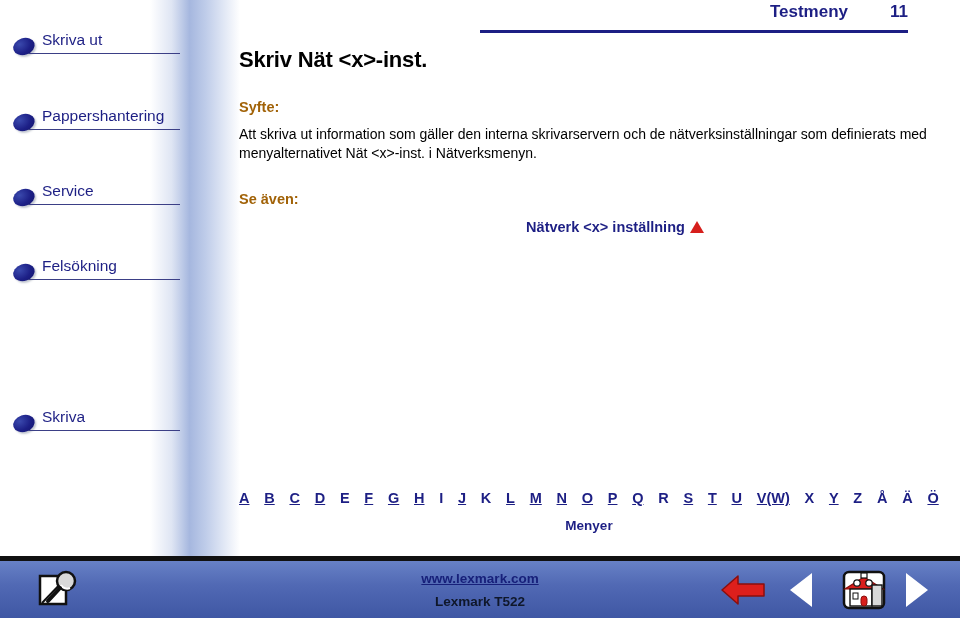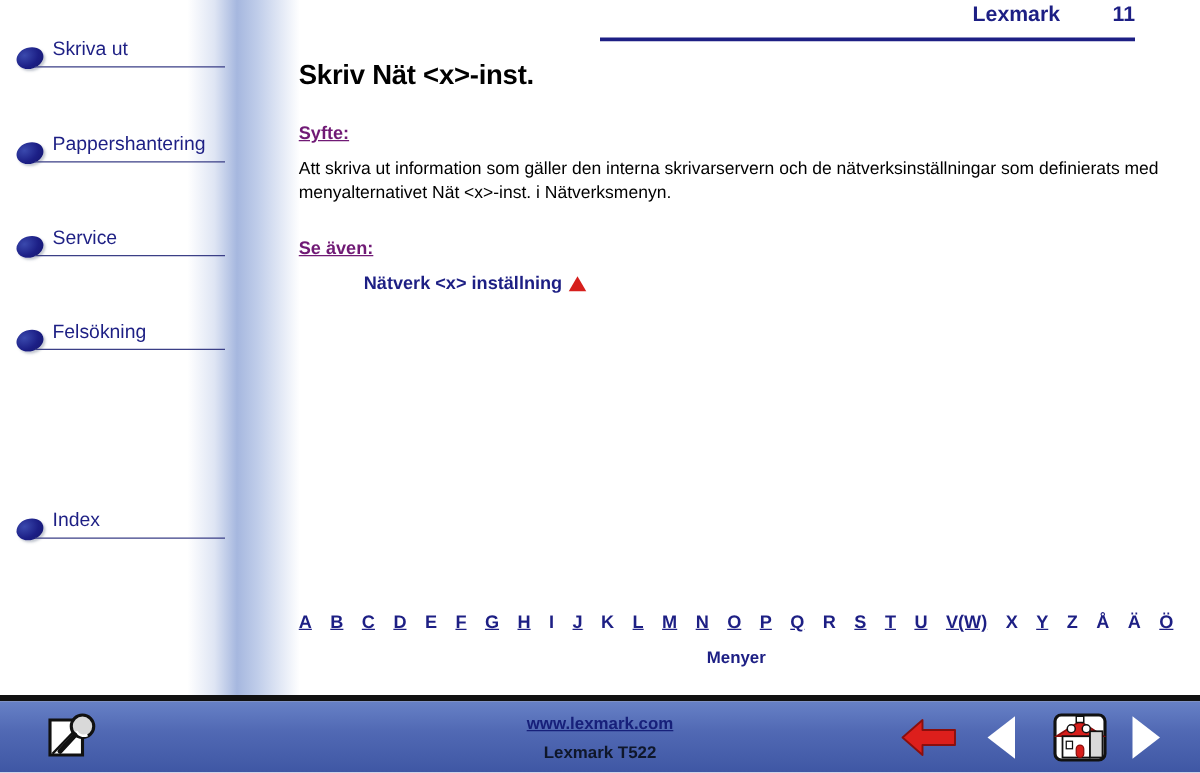--- a/index.html
+++ b/index.html
@@ -135,38 +135,38 @@
     font-size: 22px;
     font-weight: bold;
     color: #000000;
     letter-spacing: -0.2px;
     margin: 0 0 24px 0;
     line-height: 28px;
   }
   .section-head {
     font-size: 14.5px;
     font-weight: bold;
-    color: #701a75;
+    color: #a16207;
     margin: 0 0 9px 0;
     line-height: 18px;
-    text-decoration: underline;
   }
   #purpose-body {
     font-size: 14px;
     color: #000000;
     line-height: 19px;
     margin: 0 0 27px 0;
     width: 690px;
   }
   #seealso-head { margin-top: 0; }
   #seealso-link-row {
     margin: 11px 0 0 52px;
     display: flex;
     align-items: center;
     gap: 5px;
+    justify-content: center;
   }
   #seealso-link {
     font-size: 14.5px;
     font-weight: bold;
     color: #1d1f84;
     white-space: nowrap;
   }
   .tri-up {
     width: 0;
     height: 0;
@@ -320,27 +320,27 @@
 
     <div class="nav-item" style="top:256px;">
       <span class="nav-bullet blue"></span>
       <span class="nav-label blue">Felsökning</span>
       <span class="nav-rule blue"></span>
     </div>
 
 
     <div class="nav-item" style="top:407px;">
       <span class="nav-bullet blue"></span>
-      <span class="nav-label blue">Index</span>
+      <span class="nav-label blue">Skriva</span>
       <span class="nav-rule blue"></span>
     </div>
   </nav>
 
   <header id="header">
-    <span id="header-title">Lexmark</span>
+    <span id="header-title">Testmeny</span>
     <span id="header-pagenum">11</span>
     <div id="header-rule"></div>
   </header>
 
   <main id="content">
     <h1 id="doc-title">Skriv Nät &lt;x&gt;-inst.</h1>
 
     <h2 class="section-head">Syfte:</h2>
     <p id="purpose-body">Att skriva ut information som gäller den interna skrivarservern och de nätverksinställningar som definierats med menyalternativet Nät  &lt;x&gt;-inst. i Nätverksmenyn.</p>
 

